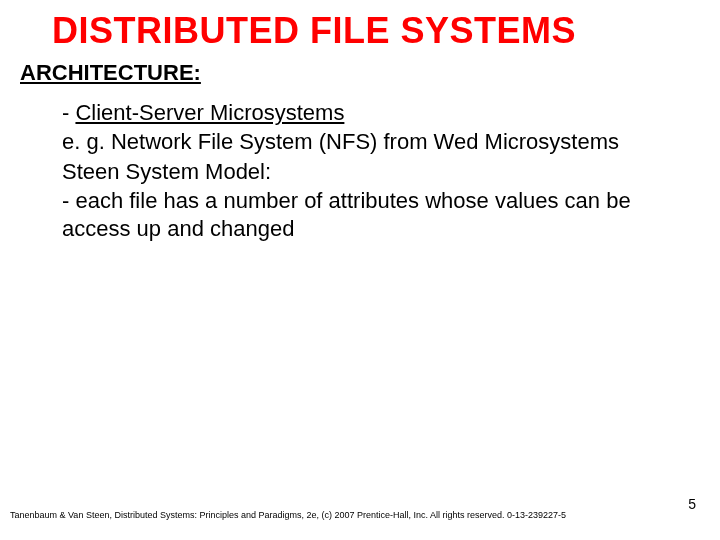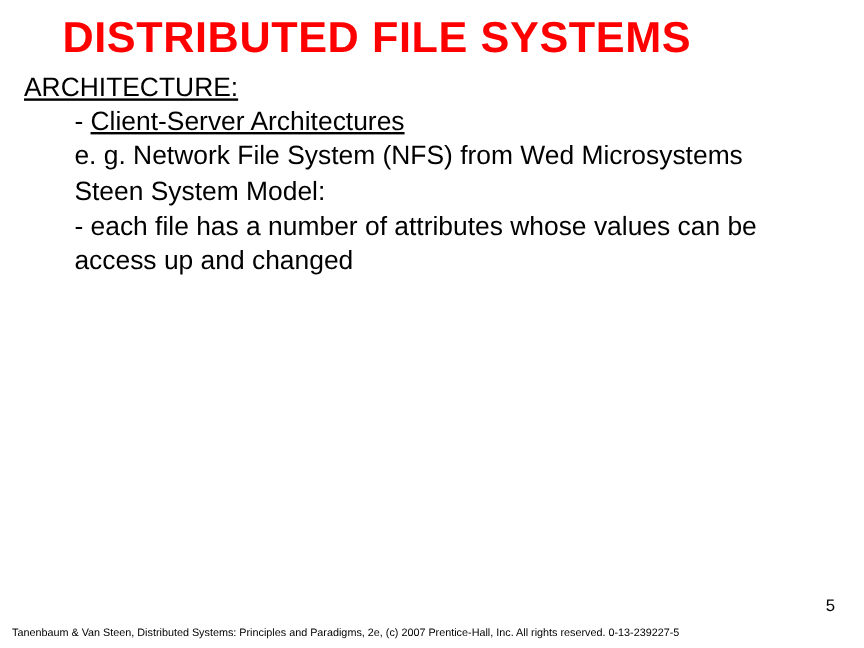--- a/index.html
+++ b/index.html
@@ -21,23 +21,23 @@
       font-weight: bold;
       letter-spacing: 0.5px;
       padding: 10px 0 8px 52px;
     }
     .content {
       padding: 0 20px 0 20px;
     }
     .heading {
       color: #000000;
       font-size: 22px;
-      font-weight: normal;
+      font-weight: bold;
       text-decoration: underline;
-      margin-bottom: 2px;
+      margin-bottom: 14px;
     }
     .body-block {
       padding-left: 42px;
       padding-right: 10px;
     }
     .subhead {
       color: #000000;
       font-size: 22px;
       font-weight: normal;
       margin-bottom: 2px;
@@ -58,35 +58,35 @@
     .page-number {
       position: absolute;
       right: 24px;
       bottom: 28px;
       font-size: 14px;
       color: #000000;
     }
     .footer {
       position: absolute;
       left: 10px;
-      bottom: 8px;
+      bottom: 20px;
       font-size: 9px;
       color: #000000;
     }
   </style>
 </head>
 <body>
 
 <div class="title">DISTRIBUTED FILE SYSTEMS</div>
 
 <div class="content">
   <div class="heading">ARCHITECTURE:</div>
   <div class="body-block">
     <div class="subhead">
-      <span class="dash">- </span><span class="u">Client-Server Architectures</span>
+      <span class="dash">- </span><span class="u">Client-Server Microsystems</span>
     </div>
     <div class="para">e. g. Network File System (NFS) from Wed Microsystems</div>
     <div class="para">Steen System Model:</div>
     <div class="para">- each file has a number of attributes whose values can be access up and changed</div>
   </div>
 </div>
 
 <div class="page-number">5</div>
 <div class="footer">Tanenbaum &amp; Van Steen, Distributed Systems: Principles and Paradigms, 2e, (c) 2007 Prentice-Hall, Inc. All rights reserved. 0-13-239227-5</div>
 

